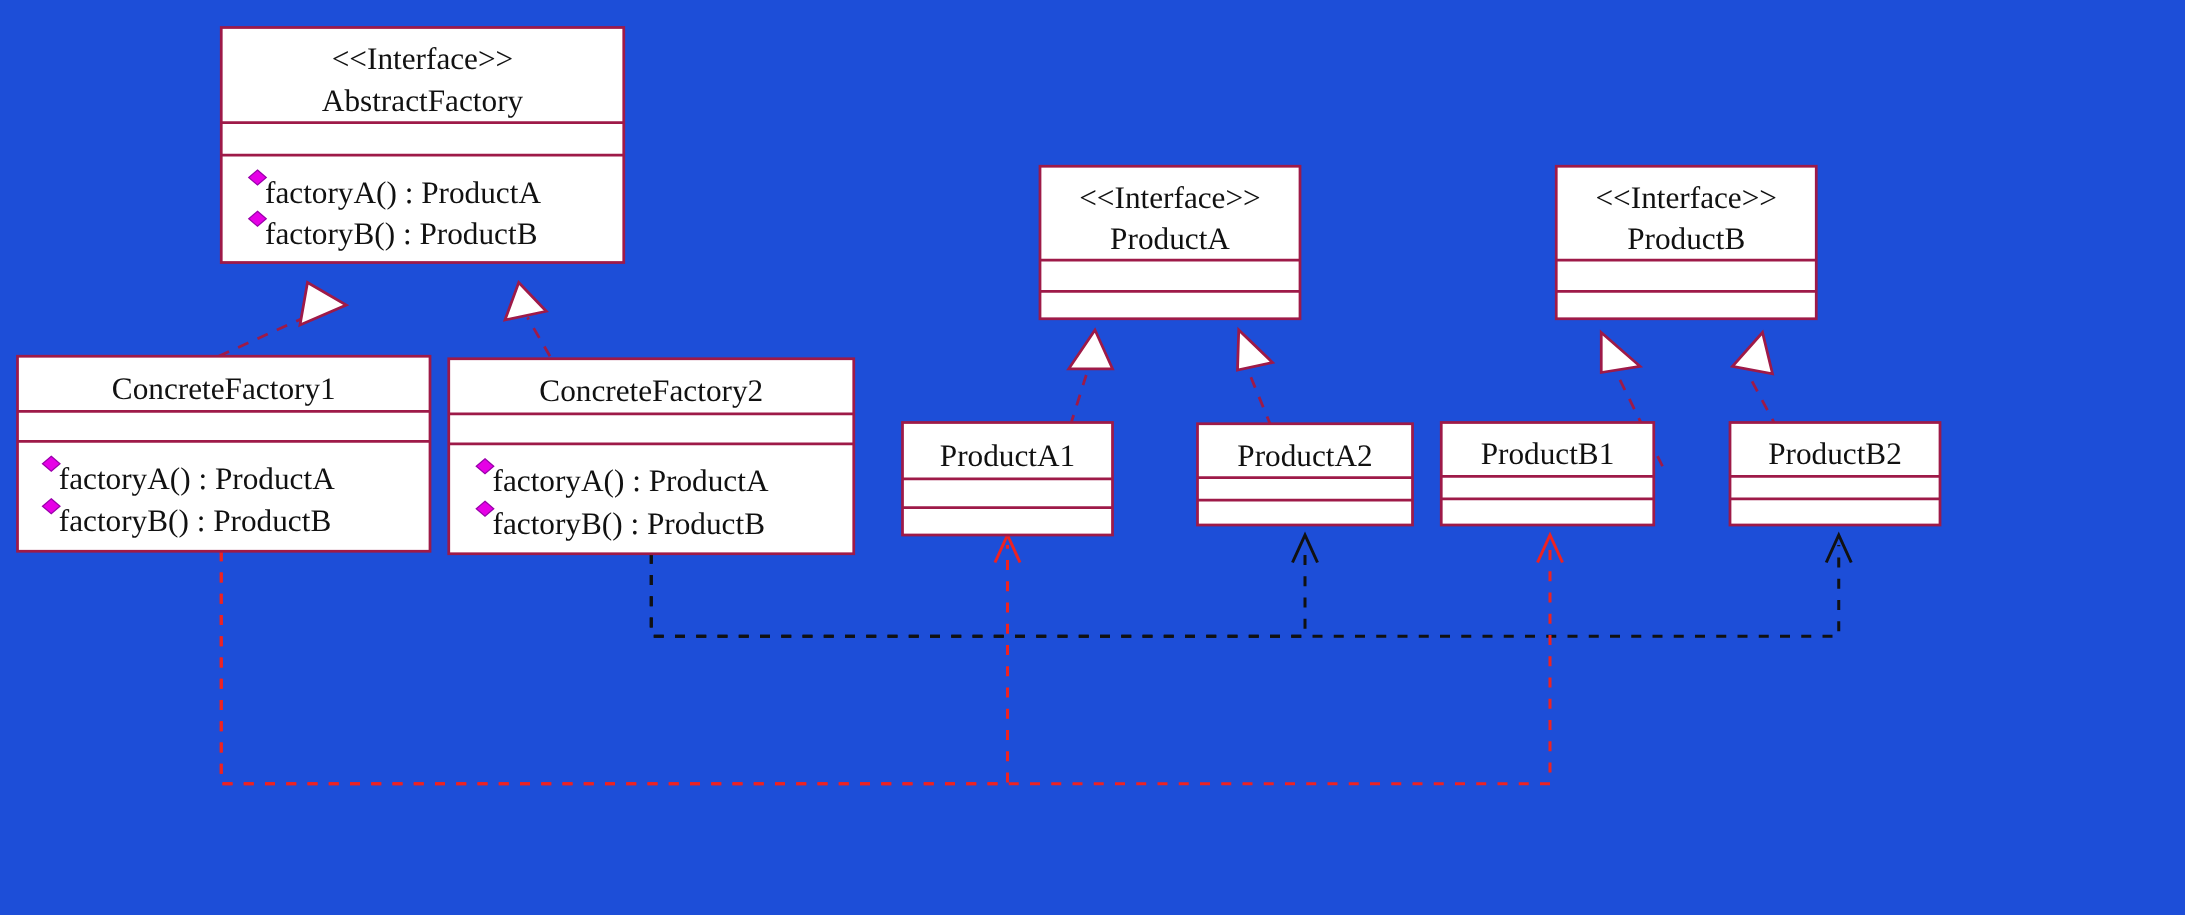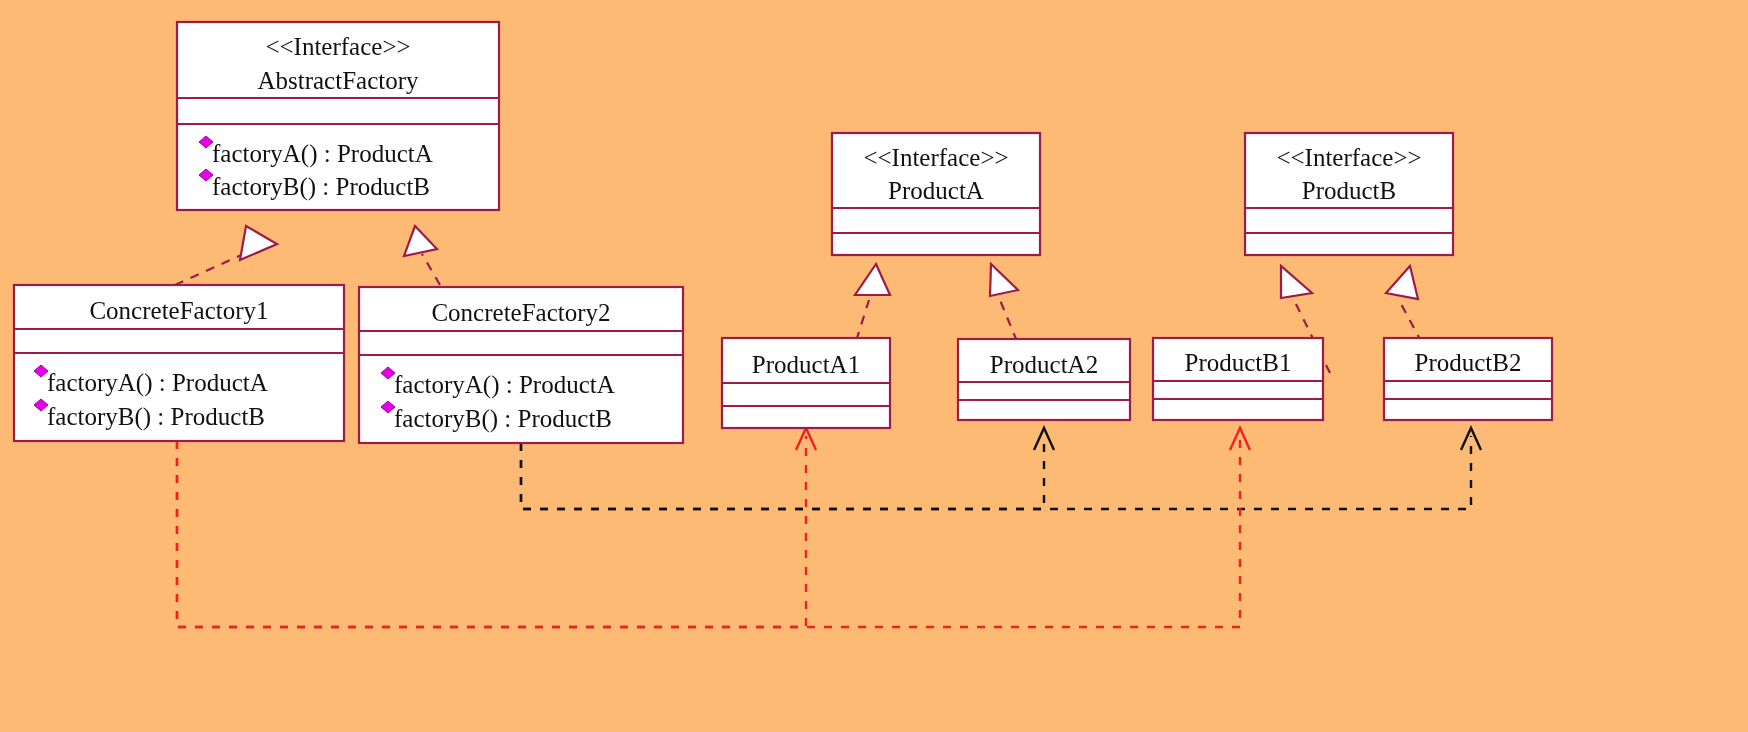--- a/index.html
+++ b/index.html
@@ -10,21 +10,21 @@
   body {
     width: 1748px;
     height: 732px;
     font-family: "Liberation Serif", "DejaVu Serif", serif;
     overflow: hidden;
   }
   #diagram-root {
     position: relative;
     width: 1748px;
     height: 732px;
-    background: #fdba74;
+    background: #1d4ed8;
   }
   svg#uml-canvas {
     position: absolute;
     top: 0;
     left: 0;
     width: 1748px;
     height: 732px;
     display: block;
   }
   .cls-box {

